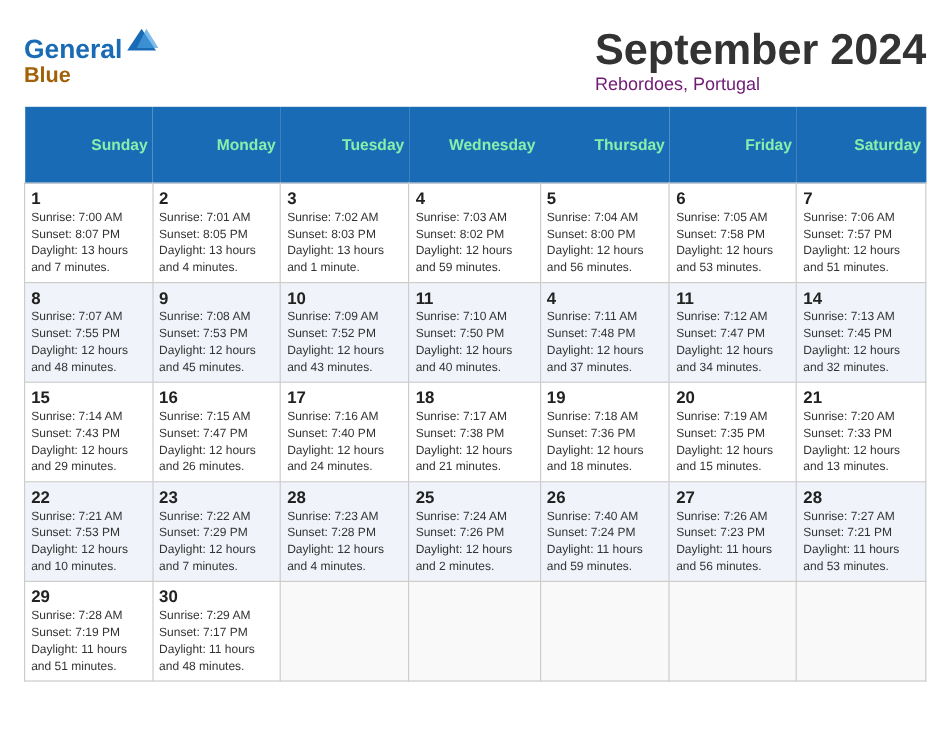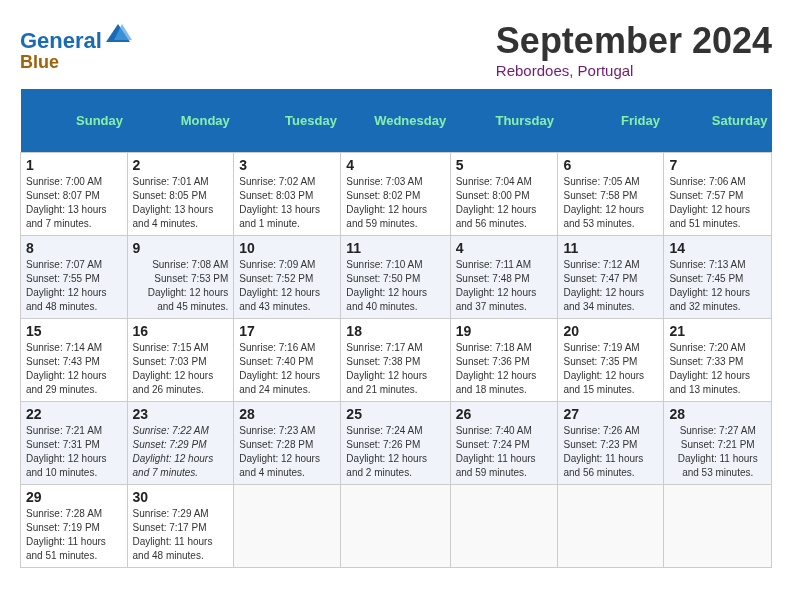--- a/index.html
+++ b/index.html
@@ -173,21 +173,21 @@
       <tr>
         <td>
           <span class="day-num">8</span>
           <div class="day-detail" style="white-space: pre-line;">Sunrise: 7:07 AM
 Sunset: 7:55 PM
 Daylight: 12 hours
 and 48 minutes.</div>
         </td>
         <td>
           <span class="day-num">9</span>
-          <div class="day-detail" style="white-space: pre-line; text-align: right;">Sunrise: 7:08 AM
+          <div class="day-detail" style="white-space: pre-line;">Sunrise: 7:08 AM
 Sunset: 7:53 PM
 Daylight: 12 hours
 and 45 minutes.</div>
         </td>
         <td>
           <span class="day-num">10</span>
           <div class="day-detail" style="white-space: pre-line;">Sunrise: 7:09 AM
 Sunset: 7:52 PM
 Daylight: 12 hours
 and 43 minutes.</div>
@@ -225,21 +225,21 @@
         <td>
           <span class="day-num">15</span>
           <div class="day-detail" style="white-space: pre-line;">Sunrise: 7:14 AM
 Sunset: 7:43 PM
 Daylight: 12 hours
 and 29 minutes.</div>
         </td>
         <td>
           <span class="day-num">16</span>
           <div class="day-detail" style="white-space: pre-line;">Sunrise: 7:15 AM
-Sunset: 7:03 PM
+Sunset: 7:47 PM
 Daylight: 12 hours
 and 26 minutes.</div>
         </td>
         <td>
           <span class="day-num">17</span>
           <div class="day-detail" style="white-space: pre-line;">Sunrise: 7:16 AM
 Sunset: 7:40 PM
 Daylight: 12 hours
 and 24 minutes.</div>
         </td>
@@ -269,27 +269,27 @@
           <div class="day-detail" style="white-space: pre-line;">Sunrise: 7:20 AM
 Sunset: 7:33 PM
 Daylight: 12 hours
 and 13 minutes.</div>
         </td>
       </tr>
       <tr>
         <td>
           <span class="day-num">22</span>
           <div class="day-detail" style="white-space: pre-line;">Sunrise: 7:21 AM
-Sunset: 7:31 PM
+Sunset: 7:53 PM
 Daylight: 12 hours
 and 10 minutes.</div>
         </td>
         <td>
           <span class="day-num">23</span>
-          <div class="day-detail" style="white-space: pre-line; font-style: italic;">Sunrise: 7:22 AM
+          <div class="day-detail" style="white-space: pre-line;">Sunrise: 7:22 AM
 Sunset: 7:29 PM
 Daylight: 12 hours
 and 7 minutes.</div>
         </td>
         <td>
           <span class="day-num">28</span>
           <div class="day-detail" style="white-space: pre-line;">Sunrise: 7:23 AM
 Sunset: 7:28 PM
 Daylight: 12 hours
 and 4 minutes.</div>
@@ -310,21 +310,21 @@
         </td>
         <td>
           <span class="day-num">27</span>
           <div class="day-detail" style="white-space: pre-line;">Sunrise: 7:26 AM
 Sunset: 7:23 PM
 Daylight: 11 hours
 and 56 minutes.</div>
         </td>
         <td>
           <span class="day-num">28</span>
-          <div class="day-detail" style="white-space: pre-line; text-align: center;">Sunrise: 7:27 AM
+          <div class="day-detail" style="white-space: pre-line;">Sunrise: 7:27 AM
 Sunset: 7:21 PM
 Daylight: 11 hours
 and 53 minutes.</div>
         </td>
       </tr>
       <tr>
         <td>
           <span class="day-num">29</span>
           <div class="day-detail" style="white-space: pre-line;">Sunrise: 7:28 AM
 Sunset: 7:19 PM

